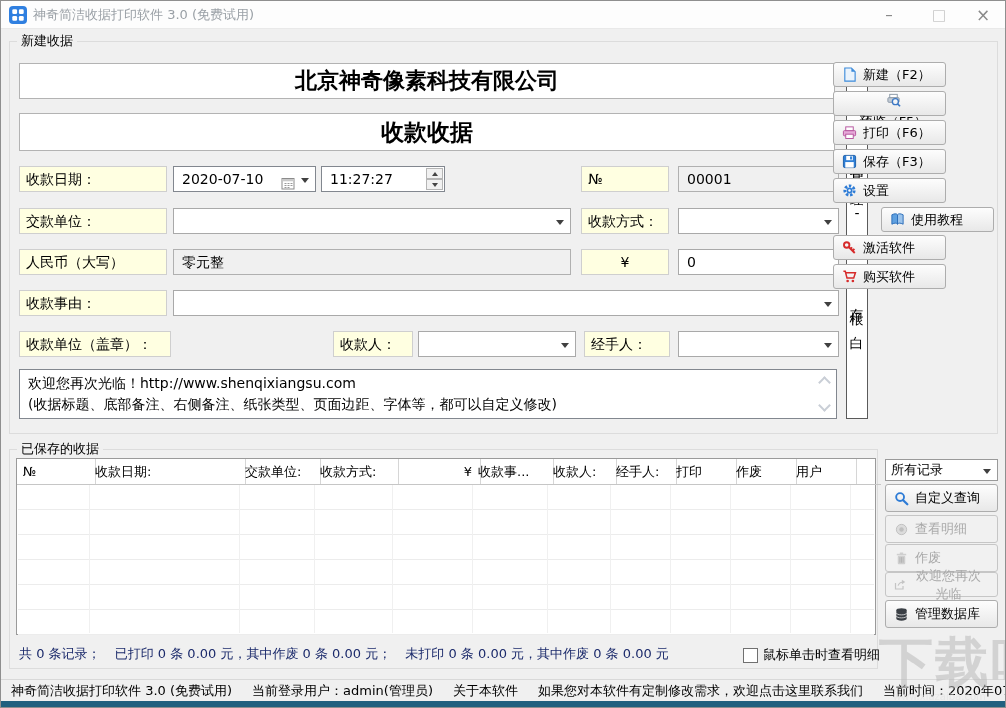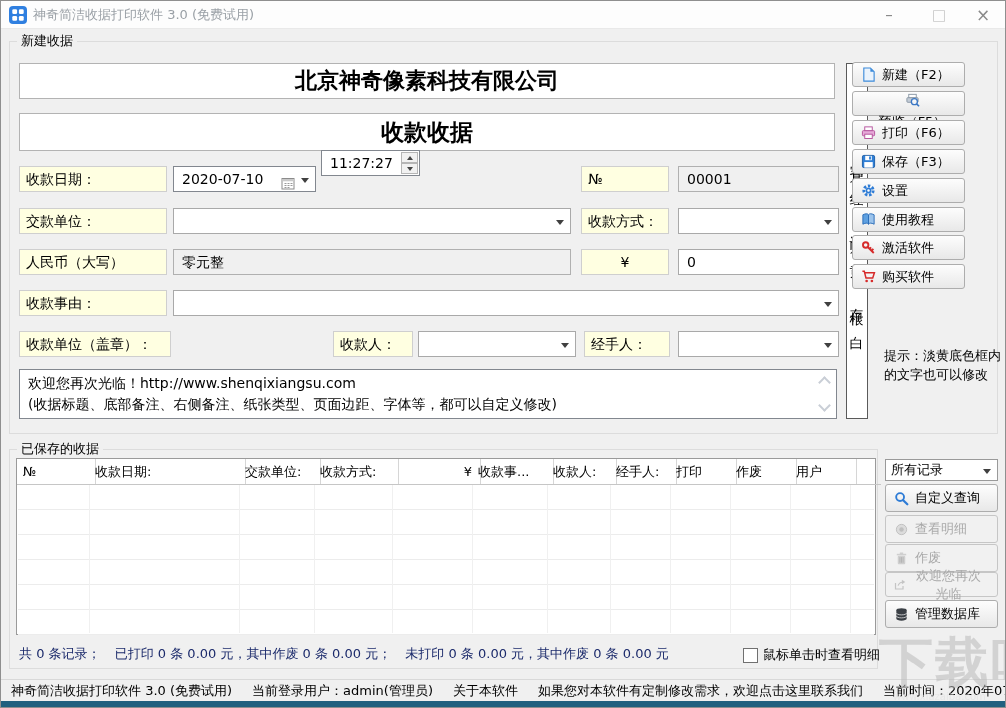--- a/index.html
+++ b/index.html
@@ -34,21 +34,21 @@
 
   
   .headline{background:#fff;border:1px solid #b3b3b3;text-align:center;font-weight:bold;}
 
   
   #copy-strip{left:845px;top:62px;width:22px;height:356px;background:#fff;border:1px solid #5a5a5a;
       display:flex;align-items:center;justify-content:center;
       writing-mode:vertical-lr;text-orientation:upright;font-size:14px;letter-spacing:4px;}
 
   
-  .side-btn{position:absolute;left:851px;width:113px;height:25px;border:1px solid #adadad;border-radius:3px;
+  .side-btn{position:absolute;left:832px;width:113px;height:25px;border:1px solid #adadad;border-radius:3px;
       background:linear-gradient(#fdfdfd,#e8e8e8);display:flex;align-items:center;gap:6px;padding:0 0 0 8px;
       font-size:13px;cursor:default;font-family:inherit;}
   .side-btn svg{flex:0 0 auto;}
   .act-btn{position:absolute;left:884px;width:113px;border:1px solid #adadad;border-radius:3px;
       background:linear-gradient(#fdfdfd,#e8e8e8);display:flex;align-items:center;gap:6px;padding:0 12px 0 8px;
       font-size:13px;cursor:default;font-family:inherit;}
   .act-btn.disabled{color:#a9a9a9;border-color:#c6c6c6;background:#f1f1f1;}
 
   
   #tbl{left:15px;top:457px;width:860px;height:177px;background:#fff;border:1px solid #9a9a9a;}
@@ -111,21 +111,21 @@
     <span>2020-07-10</span>
     <span class="abs" style="right:20px;top:6px;">
       <svg width="14" height="13" viewBox="0 0 14 13">
           <rect x="1" y="1.5" width="12" height="10.5" fill="#fff" stroke="#8b8b8b"></rect>
           <rect x="1.5" y="2" width="11" height="2.3" fill="#c9c9c9"></rect>
           <path d="M3.5 6.5h2M6.5 6.5h2M9.5 6.5h2M3.5 8.5h2M6.5 8.5h2M9.5 8.5h2M3.5 10.5h2M6.5 10.5h2" stroke="#9a9a9a"></path>
         </svg>
     </span>
     <span class="combo-arrow"></span>
   </div>
-  <div class="abs fld hardfld" style="left:320px;top:149px;width:99px;">
+  <div class="abs fld hardfld" style="left:320px;top:165px;width:124px;">
     <span>11:27:27</span>
     <span class="spin">
         <div>
           <span class="tri-up"></span>
         </div>
         <div>
           <span class="tri-dn"></span>
         </div>
       </span>
   </div>
@@ -204,21 +204,21 @@
     <span>保存（F3）</span>
   </button>
   <button class="side-btn" style="top:177px;">
     <svg width="15" height="15" viewBox="0 0 16 16">
         <circle cx="8" cy="8" r="5" fill="none" stroke="#2e7cd6" stroke-width="3" stroke-dasharray="2.6 1.85"></circle>
         <circle cx="8" cy="8" r="3.1" fill="#2e7cd6"></circle>
         <circle cx="8" cy="8" r="1.3" fill="#fff"></circle>
       </svg>
     <span>设置</span>
   </button>
-  <button class="side-btn" style="top:206px;">
+  <button class="side-btn" style="top:206px;margin-left:48px;">
     <svg width="15" height="15" viewBox="0 0 16 16">
         <path d="M2 3c3-1.5 5-1.5 6 0v10c-1-1.5-3-1.5-6 0z" fill="#5ea0e0" stroke="#2a6cb8"></path>
         <path d="M14 3c-3-1.5-5-1.5-6 0v10c1-1.5 3-1.5 6 0z" fill="#9cc4ec" stroke="#2a6cb8"></path>
       </svg>
     <span>使用教程</span>
   </button>
   <button class="side-btn" style="top:234px;">
     <svg width="15" height="15" viewBox="0 0 16 16">
         <circle cx="5" cy="5.3" r="2.9" fill="none" stroke="#d62b2b" stroke-width="2"></circle>
         <path d="M7.2 7.5 13.6 13.9M11.2 11.5l2-2M9.2 9.5l1.6-1.6" stroke="#d62b2b" stroke-width="2" fill="none"></path>
@@ -227,24 +227,20 @@
   </button>
   <button class="side-btn" style="top:263px;">
     <svg width="15" height="15" viewBox="0 0 16 16">
         <path d="M1.5 2.5h2l1.8 7h7.2l1.8-5.5H4.4" fill="none" stroke="#d62b2b" stroke-width="1.6"></path>
         <circle cx="6" cy="12.8" r="1.4" fill="#d62b2b"></circle>
         <circle cx="11.6" cy="12.8" r="1.4" fill="#d62b2b"></circle>
       </svg>
     <span>购买软件</span>
   </button>
 
-  <div class="abs" id="tip">
-    <div>提示：淡黄底色框内</div>
-    <div>的文字也可以修改</div>
-  </div>
 
   <div class="abs groupbox" style="left:8px;top:448px;width:869px;height:220px;"></div>
   <span class="abs grouplabel" style="left:16px;top:440px;">已保存的收据</span>
 
   <div class="abs" id="tbl">
     <span class="hc" style="left:0;width:72px;">№</span>
     <span class="hc" style="left:72px;width:150px;">收款日期:</span>
     <span class="hc" style="left:222px;width:75px;">交款单位:</span>
     <span class="hc" style="left:297px;width:78px;">收款方式:</span>
     <span class="hc" style="left:375px;width:80px;text-align:right;padding-right:8px;padding-left:0;">¥</span>

